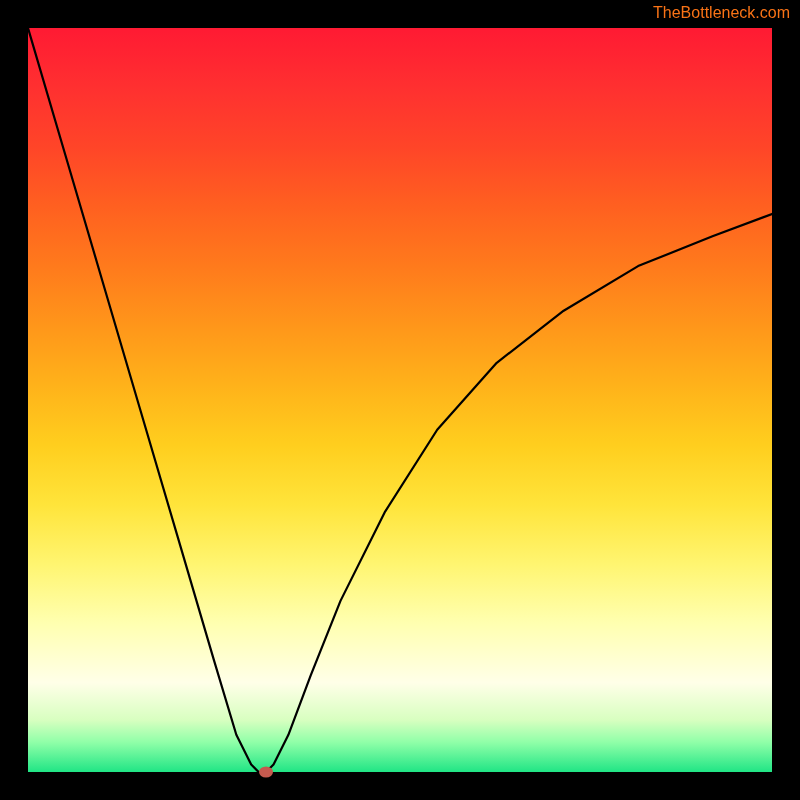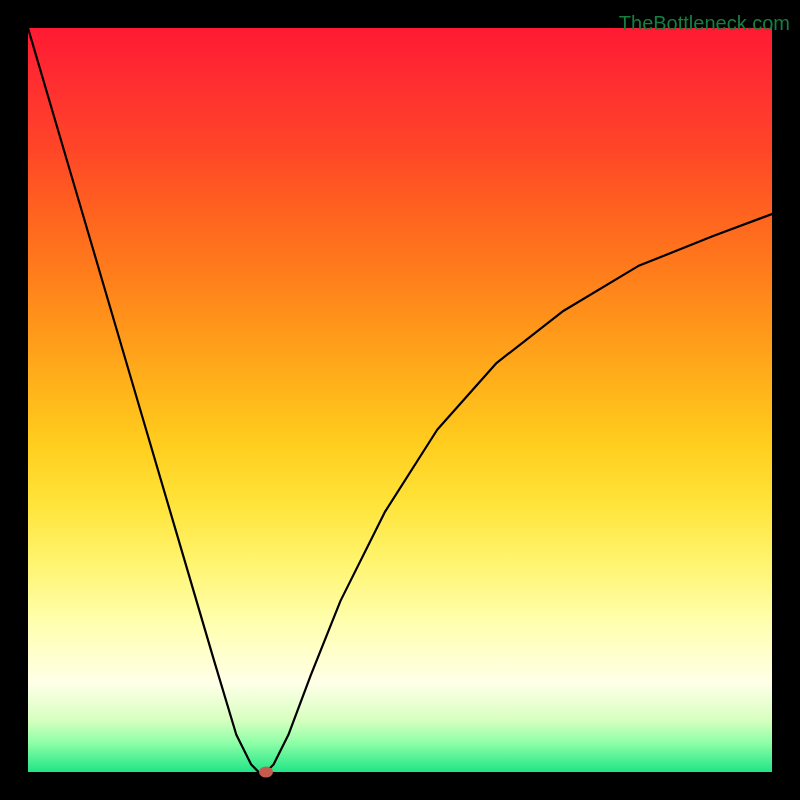--- a/index.html
+++ b/index.html
@@ -5,25 +5,25 @@
   * { margin: 0; padding: 0; box-sizing: border-box; }
   html, body { width: 800px; height: 800px; overflow: hidden; background: #000; }
   .container {
     width: 800px;
     height: 800px;
     position: relative;
     background: #000;
   }
   .watermark {
     position: absolute;
-    top: 12px;
+    top: 4px;
     right: 10px;
-    color: #15803d;
+    color: #f97316;
     font-family: Arial, Helvetica, sans-serif;
-    font-size: 20px;
+    font-size: 16px;
     font-weight: 500;
     z-index: 10;
   }
   .plot-area {
     position: absolute;
     left: 28px;
     top: 28px;
     width: 744px;
     height: 744px;
     background: linear-gradient(to bottom,

